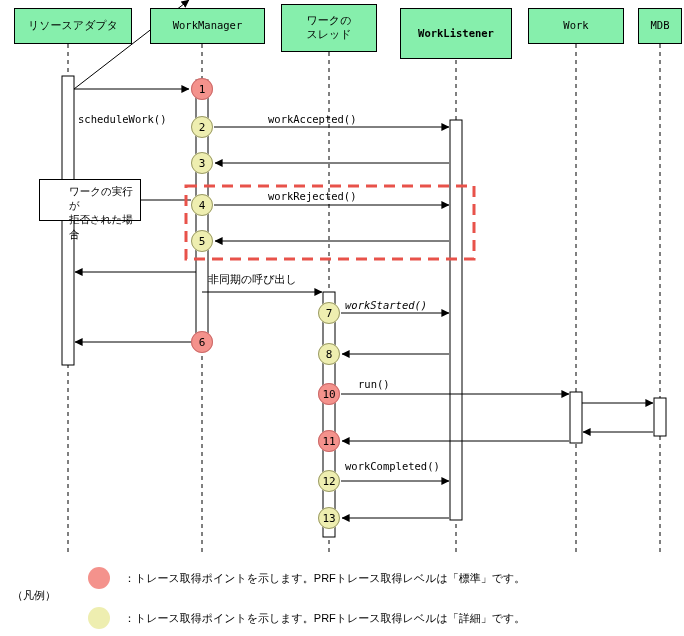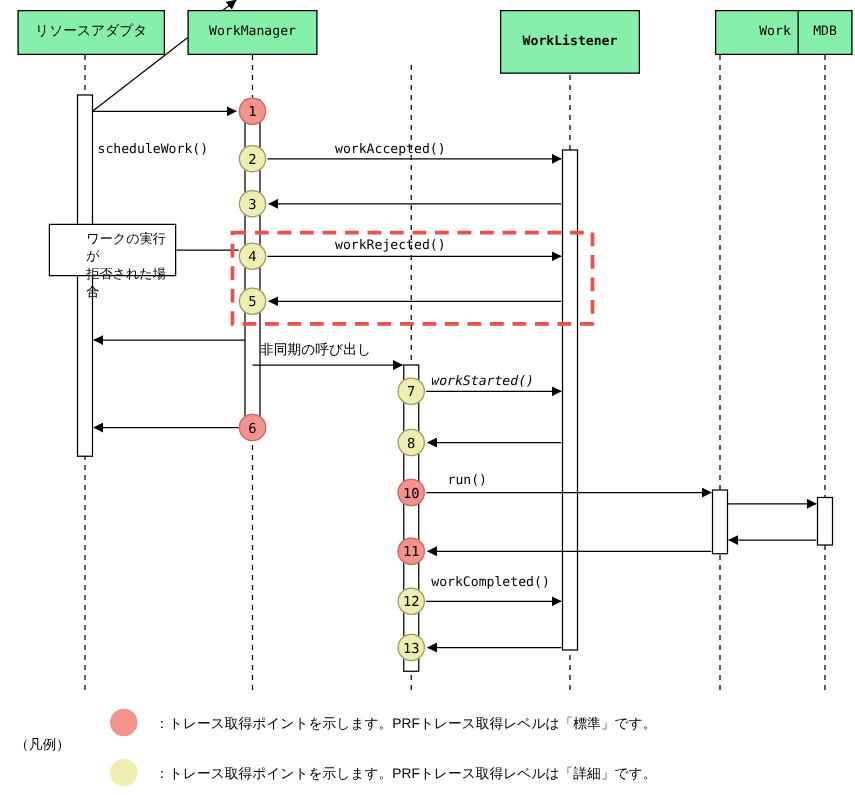--- a/index.html
+++ b/index.html
@@ -140,23 +140,25 @@
       <circle cx="329" cy="394" r="11" fill="#f4928c"></circle>
       <circle cx="329" cy="441" r="11" fill="#f4928c"></circle>
       <circle cx="329" cy="481" r="11" fill="#eeeeb0"></circle>
       <circle cx="329" cy="518" r="11" fill="#eeeeb0"></circle>
       <circle cx="99" cy="578" r="11" fill="#f4928c"></circle>
       <circle cx="99" cy="618" r="11" fill="#eeeeb0"></circle>
     </g>
   </svg>
 
   <div class="lifeline-head jp" style="left:14px;top:8px;width:118px;height:36px;">リソースアダプタ</div>
-  <div class="lifeline-head" style="left:150px;top:8px;width:104px;height:36px;">WorkManager</div>
+  <div class="lifeline-head" style="left:150px;top:8px;width:115px;height:36px;">WorkManager</div>
+  <div class="lifeline-head jp" style="left:281px;top:4px;width:96px;height:48px;">ワークの
+スレッド</div>
   <div class="lifeline-head" style="left:400px;top:8px;width:112px;height:51px;font-weight:bold;">WorkListener</div>
-  <div class="lifeline-head" style="left:528px;top:8px;width:96px;height:36px;margin-left:44px;">Work</div>
+  <div class="lifeline-head" style="left:528px;top:8px;width:96px;height:36px;">Work</div>
   <div class="lifeline-head" style="left:638px;top:8px;width:44px;height:36px;">MDB</div>
 
   <div class="msg-label" style="left:78px;top:77px;margin-top:36px;">scheduleWork()</div>
   <div class="msg-label" style="left:268px;top:113px;">workAccepted()</div>
   <div class="msg-label" style="left:268px;top:190px;">workRejected()</div>
   <div class="msg-label jp" style="left:208px;top:272px;">非同期の呼び出し</div>
   <div class="msg-label" style="left:345px;top:299px;font-style:italic;">workStarted()</div>
   <div class="msg-label" style="left:358px;top:378px;">run()</div>
   <div class="msg-label" style="left:345px;top:460px;">workCompleted()</div>
 

